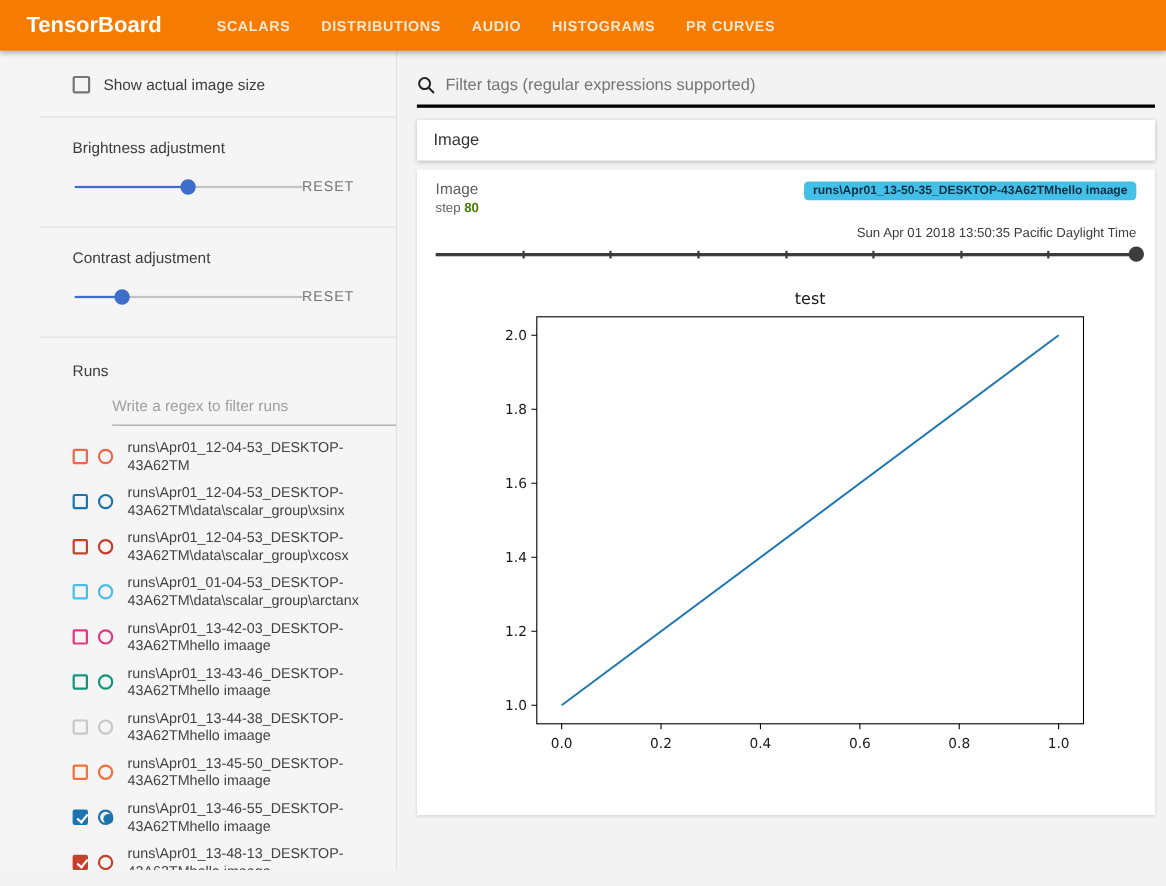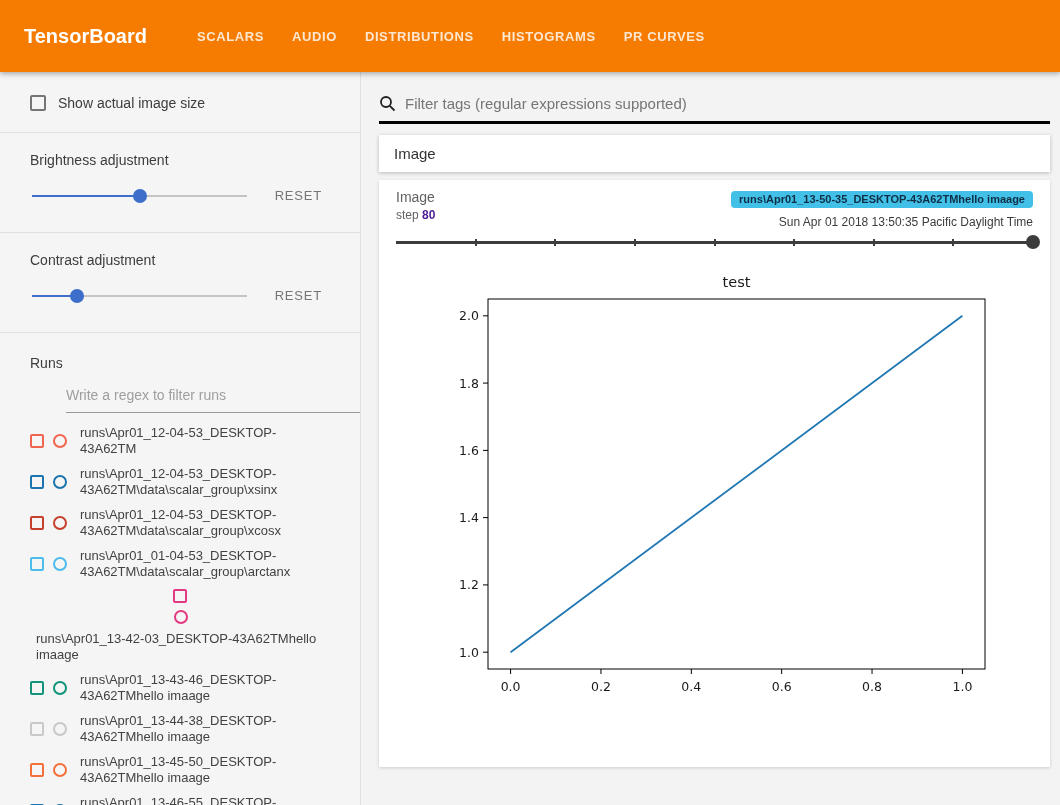--- a/index.html
+++ b/index.html
@@ -1,32 +1,32 @@
 <!DOCTYPE html>
 <html><head>
 <meta charset="utf-8">
 <style>
   * { margin:0; padding:0; box-sizing:border-box; }
   html,body { width:1060px; height:805px; overflow:hidden; background:#f3f3f3;
               font-family:"Liberation Sans", sans-serif; }
 
   
-  .header { height:72px; background:#f57c00; display:flex; align-items:stretch;
+  .header { height:46px; background:#f57c00; display:flex; align-items:stretch;
             box-shadow:0 2px 5px rgba(0,0,0,0.3); position:relative; z-index:10; }
   .logo { color:#fff; font-size:20px; font-weight:bold; margin-left:24px;
           display:flex; align-items:center; }
   .nav-tabs { display:flex; margin-left:36px; }
   .tab { display:flex; align-items:center; padding:4px 14px 0 14px; color:rgba(255,255,255,0.82);
          font-size:13px; font-weight:bold; letter-spacing:0.6px; cursor:pointer;
          border-bottom:4px solid transparent; }
   .tab.active { color:#fff; border-bottom-color:#fff; }
 
   
   .content { display:flex; height:745px; }
-  .sidebar { width:361px; background:#f5f5f5; border-right:1px solid #e0e0e0; overflow:hidden; }
+  .sidebar { width:361px; background:#f5f5f5; border-right:1px solid #e0e0e0; overflow:hidden;padding-left:36px; }
   .main { flex:1; background:#f3f3f3; padding:0 10px 0 18px; }
 
   
   .side-section { padding:0 30px; border-bottom:1px solid #e0e0e0; }
   .sec-checkbox { padding-top:23px; padding-bottom:21px; display:flex; align-items:center; gap:12px; }
   .plain-cb { width:16px; height:16px; border:2px solid #757575; border-radius:2px; background:transparent; flex:none; cursor:pointer; }
   .side-label { font-size:14px; color:#3c3c3c; }
 
   .sec-slider { padding-top:19px; padding-bottom:29px; }
   .slider-row { display:flex; align-items:center; margin-top:20px; }
@@ -67,25 +67,25 @@
   .filter-input::placeholder { color:#757575; }
 
   .category-header { margin-top:11px; background:#fff; height:37px; display:flex; align-items:center;
                      padding-left:15px; font-size:15px; color:#333; cursor:pointer;
                      box-shadow:0 1px 4px rgba(0,0,0,0.24); }
   .tag-card { margin-top:8px; background:#fff; height:587px; padding:9px 17px;
               box-shadow:0 1px 3px rgba(0,0,0,0.16); }
   .card-head { display:flex; justify-content:space-between; align-items:flex-start; }
   .card-title { font-size:14px; color:#616161; }
   .step-line { font-size:12px; color:#616161; margin-top:3px; }
-  .step-line b { color:#4c1d95; }
+  .step-line b { color:#4d7c0f; }
   .card-head-right { text-align:right; }
   .run-badge { display:inline-block; background:#42c0e8; color:#0e2f45; font-size:11px;
                font-weight:bold; padding:2px 8px 3px 8px; border-radius:4px; }
-  .timestamp { font-size:12px; color:#3c3c3c; margin-top:7px; }
+  .timestamp { font-size:12px; color:#3c3c3c; margin-top:22px; }
 
   .step-slider { position:relative; height:16px; margin-top:5px; cursor:pointer; }
   .step-slider .track { position:absolute; left:0; right:0; top:7px; height:3px; background:#3c3c3c; }
   .step-tick { position:absolute; top:5px; width:2px; height:7px; background:#3c3c3c;
                transform:translateX(-50%); }
   .step-thumb { position:absolute; top:1px; width:14px; height:14px; border-radius:50%;
                 background:#3c3c3c; transform:translateX(-50%); }
 
   .figure { margin-top:14px; display:flex; justify-content:center; }
   .tick { font:12.5px "DejaVu Sans", sans-serif; fill:#1a1a1a; }
@@ -94,24 +94,24 @@
 </head>
 <body>
 
 <div class="header" style="background: rgb(245, 124, 0);">
   <div class="logo">TensorBoard</div>
   <div class="nav-tabs">
       <div class="tab">
     <span>SCALARS</span>
   </div>
       <div class="tab">
+    <span>DISTRIBUTIONS</span>
+  </div>
+      <div class="tab">
     <span>AUDIO</span>
-  </div>
-      <div class="tab">
-    <span>DISTRIBUTIONS</span>
   </div>
       <div class="tab">
     <span>HISTOGRAMS</span>
   </div>
       <div class="tab">
     <span>PR CURVES</span>
   </div>
     </div>
 </div>
 
@@ -165,21 +165,21 @@
           <div class="run-row" style="color: rgb(197, 64, 42);">
     <span class="run-cb"></span>
     <span class="run-radio"></span>
     <span class="run-label">runs\Apr01_12-04-53_DESKTOP-43A62TM\data\scalar_group\xcosx</span>
   </div>
           <div class="run-row" style="color: rgb(76, 188, 234);">
     <span class="run-cb"></span>
     <span class="run-radio"></span>
     <span class="run-label">runs\Apr01_01-04-53_DESKTOP-43A62TM\data\scalar_group\arctanx</span>
   </div>
-          <div class="run-row" style="color: rgb(226, 58, 128); flex-direction: column;">
+          <div class="run-row" style="color: rgb(226, 58, 128);">
     <span class="run-cb"></span>
     <span class="run-radio"></span>
     <span class="run-label">runs\Apr01_13-42-03_DESKTOP-43A62TMhello imaage</span>
   </div>
           <div class="run-row" style="color: rgb(18, 147, 122); justify-content: space-between;">
     <span class="run-cb"></span>
     <span class="run-radio"></span>
     <span class="run-label">runs\Apr01_13-43-46_DESKTOP-43A62TMhello imaage</span>
   </div>
           <div class="run-row" style="color: rgb(200, 200, 200);">

